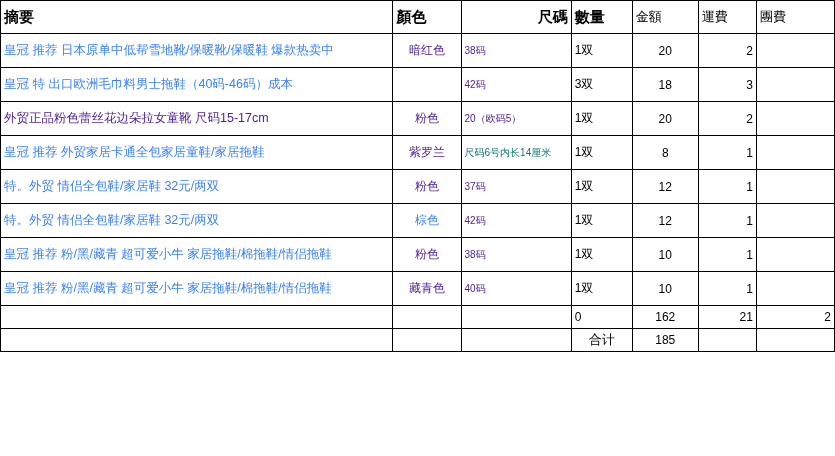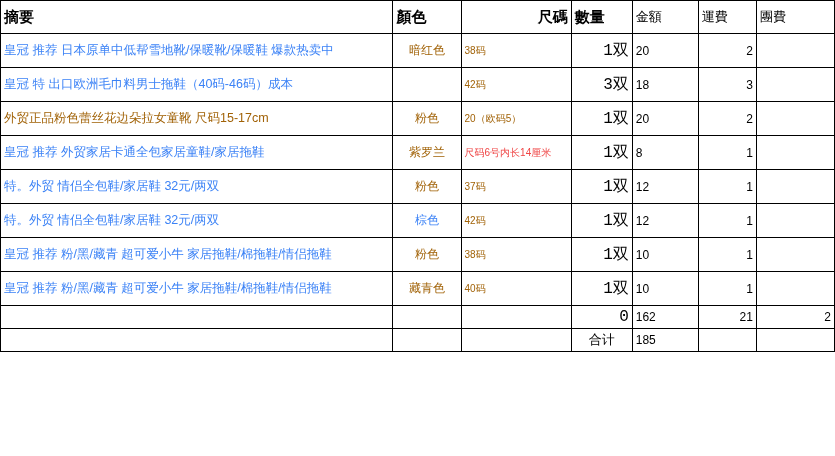--- a/index.html
+++ b/index.html
@@ -66,43 +66,41 @@
   .color {
     text-align: center;
     font-size: 12px;
   }
   .size {
     text-align: left;
     padding-left: 5px;
     font-size: 10px;
   }
   .qty {
-    text-align: right;
     padding-right: 4px;
-    font-size: 16px;
-    font-family: Liberation Mono, monospace;
+    font-size: 12px;
   }
   .amt {
-    text-align: left;
+    text-align: center;
     padding-right: 5px;
     font-size: 12px;
   }
   .ship {
     text-align: right;
     padding-right: 5px;
     font-size: 12px;
   }
   .group {
     text-align: right;
     padding-right: 5px;
     font-size: 12px;
   }
   .purple { color: #3b82f6; }
-  .magenta { color: #ef4444; }
-  .black { color: #a16207; }
+  .magenta { color: #0f766e; }
+  .black { color: #4c1d95; }
   .total-row td { height: 22px; }
   .sum-row td { height: 22px; }
   .sum-label {
     text-align: center;
     font-size: 13px;
   }
 </style>
 </head>
 <body>
 

